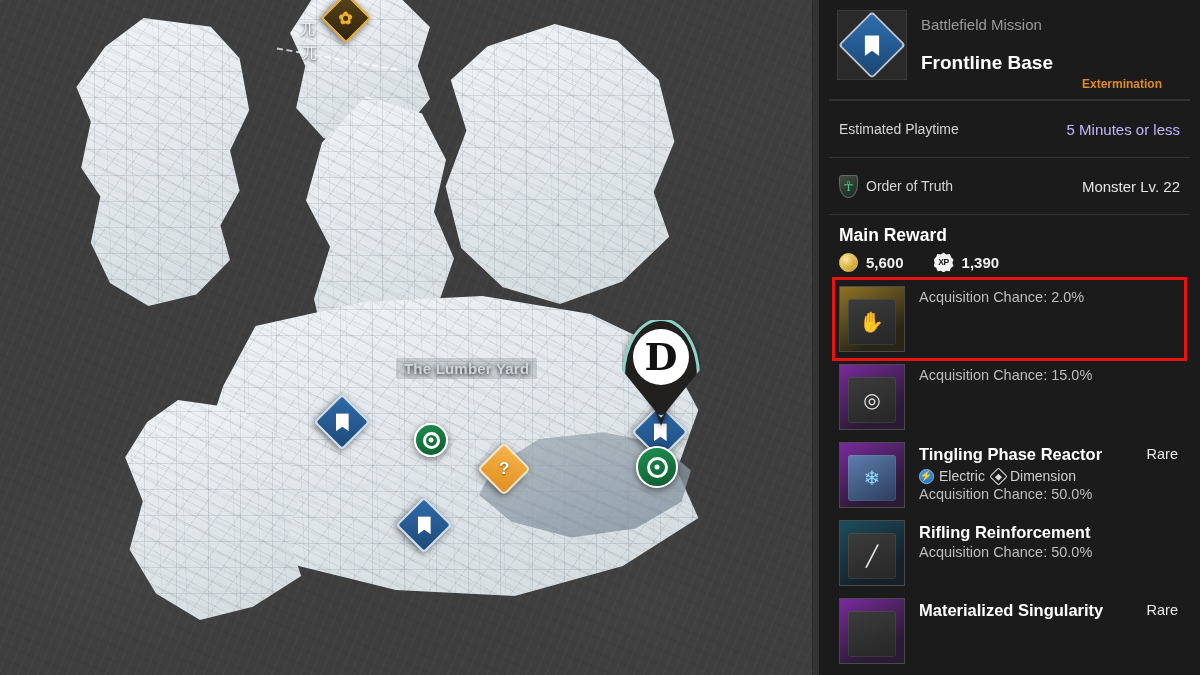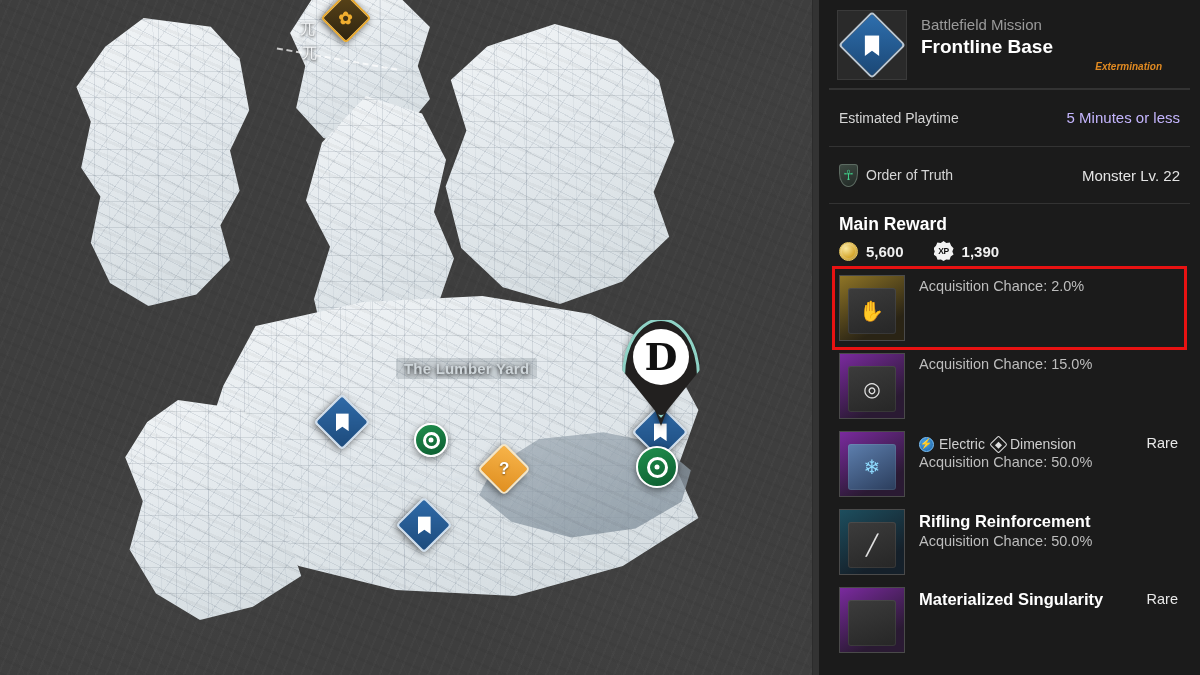--- a/index.html
+++ b/index.html
@@ -205,24 +205,24 @@
   }
   .badge-diamond {
     width: 48px; height: 48px; transform: rotate(45deg);
     background: linear-gradient(135deg, #2e6fae, #1b4775);
     border: 2px solid #b9c6d2; border-radius: 4px;
     display: flex; align-items: center; justify-content: center;
   }
   .badge-diamond .banner { transform: rotate(-45deg); width: 15px; height: 21px; }
   .mission-meta { flex: 1; min-width: 0; padding-top: 6px; }
   .mission-type { color: #9a9a9a; font-size: 15px; line-height: 1.25; }
-  .mission-name { color: #fff; font-size: 19px; font-weight: bold; line-height: 1.3; }
+  .mission-name { color: #fff; font-size: 19px; font-weight: bold; line-height: 1.3; margin-top: 16px; }
   .mission-tag {
-    color: #e08a22; font-size: 10px; text-align: right;
-    padding: 2px 22px 0 0; font-weight: 600; font-style: italic;
+    color: #e08a22; font-size: 12px; text-align: right;
+    padding: 2px 22px 0 0; font-weight: 600;
   }
 
   .desc {
     color: #d8d8d8; font-size: 15.5px; line-height: 1.45;
     padding: 14px 20px 15px 20px;
   }
 
   .row {
     display: flex; align-items: center; justify-content: space-between;
     padding: 12px 20px; gap: 10px; min-height: 56px;
@@ -480,20 +480,21 @@
 
         <div class="rw-item">
           <div class="rw-thumb">
             <div class="topbar" style="background:linear-gradient(90deg,#d26ef0,#9b2fd0);"></div>
             <div style="position:absolute;inset:0;background:linear-gradient(150deg,#7a2a9e,#2a1a33 75%);"></div>
             <div class="tile" style="background:linear-gradient(150deg,#5d7fae,#2b3d5c);">
                 <span class="sym" style="color:#8fdcff;">❄</span>
               </div>
           </div>
           <div class="rw-body">
+            <div class="rw-name">Tingling Phase Reactor</div>
             <div class="rw-attrs">
               <span class="rw-attr">
                 <span class="attr-ico-electric">⚡</span>
                 <span>Electric</span>
               </span>
               <span class="rw-attr">
                 <span class="attr-ico-dimension"></span>
                 <span>Dimension</span>
               </span>
             </div>

